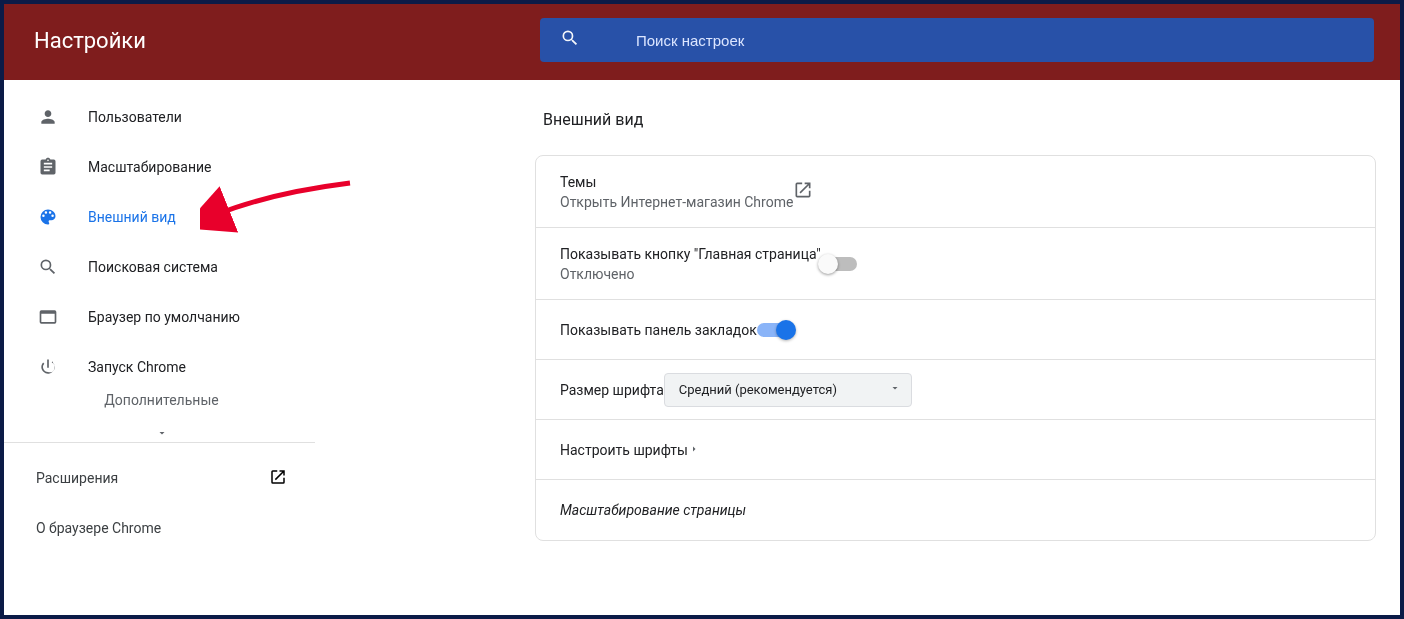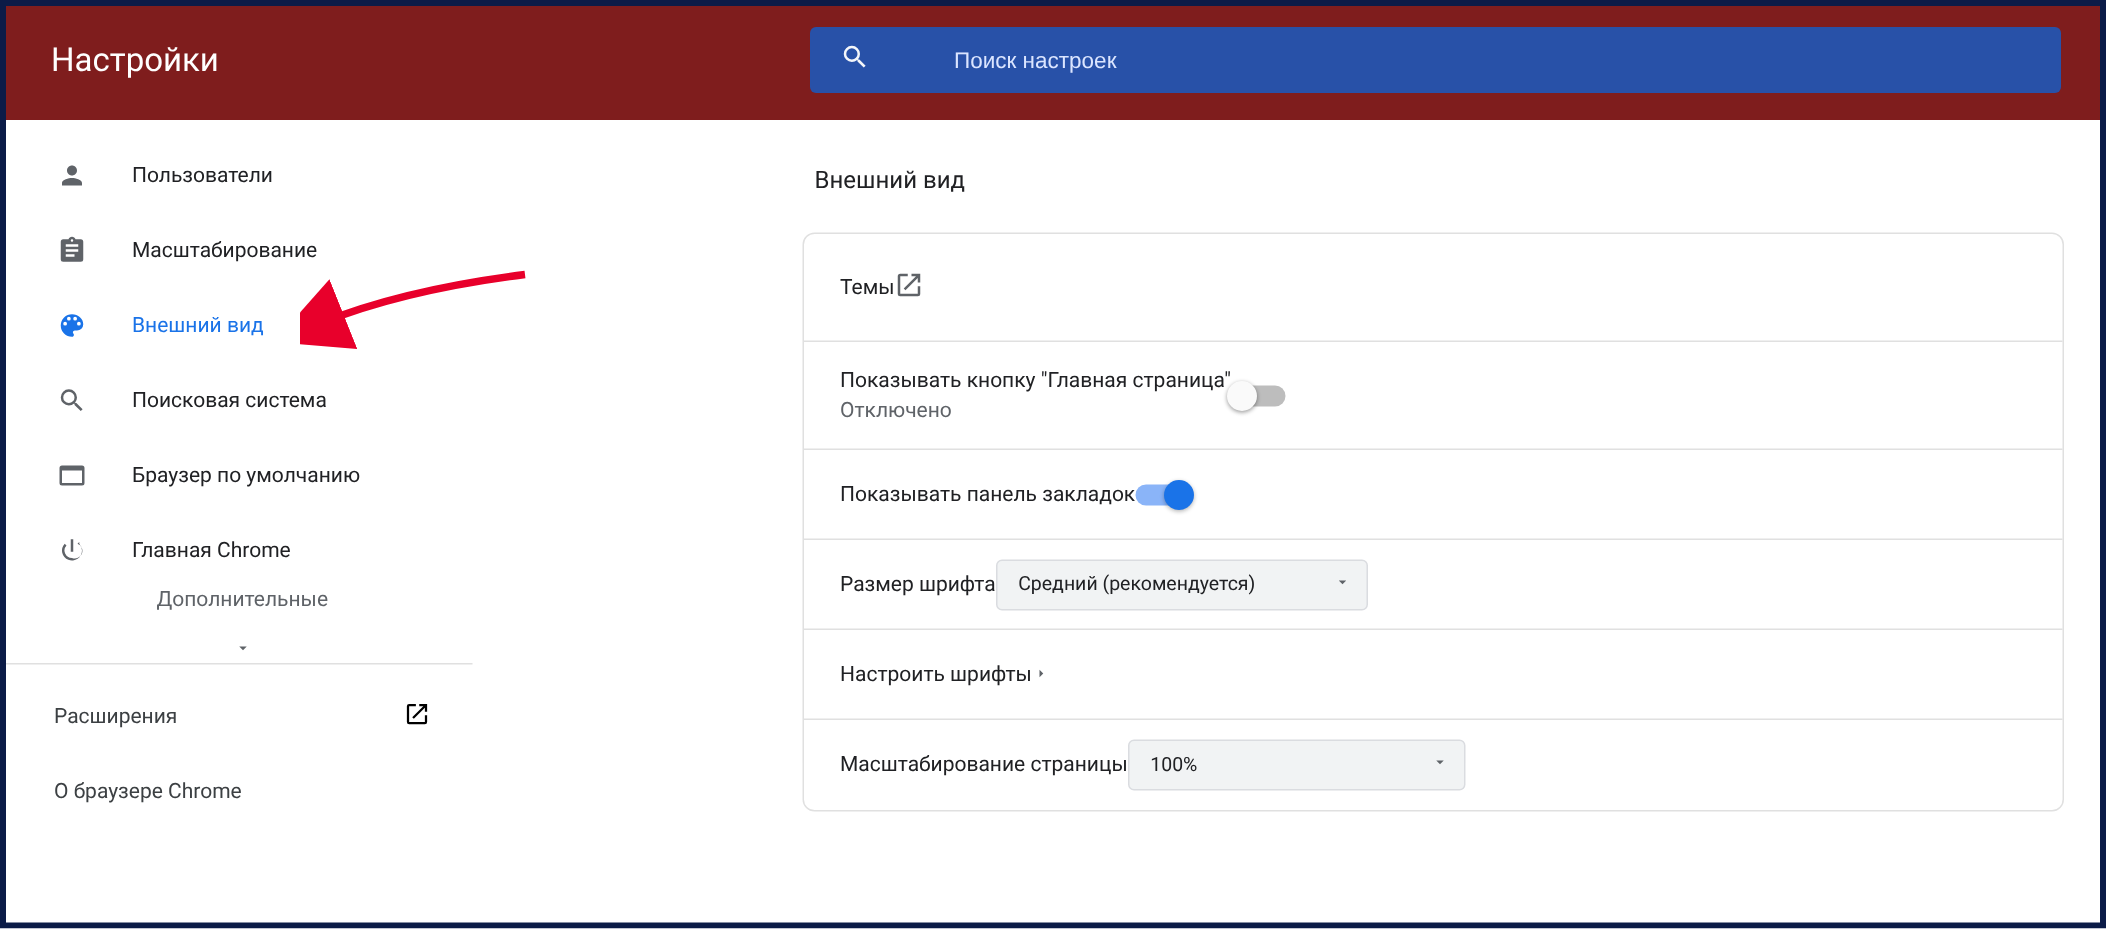--- a/index.html
+++ b/index.html
@@ -141,21 +141,21 @@
     background: #fff;
   }
   .row {
     display: flex;
     align-items: center;
     justify-content: flex-start;
     padding: 0 24px;
     border-bottom: 1px solid #e0e0e0;
     min-height: 60px;
   }
-  .row:last-child { border-bottom: none; }
+  .row:last-child { border-bottom: none; font-style: italic; }
   .row.two-line { min-height: 72px; }
   .row-left { display: flex; flex-direction: column; }
   .row-title { color: #202124; font-size: 14px; }
   .row-sub { color: #5f6368; font-size: 14px; margin-top: 4px; }
 
   .open-icon svg { fill: #5f6368; }
   .chevron-icon svg { fill: #5f6368; }
 
   .toggle {
     width: 36px;
@@ -268,21 +268,21 @@
           </svg>
       </span>
       <span>Браузер по умолчанию</span>
     </div>
     <div class="nav-item">
       <span class="nav-icon">
         <svg width="20" height="20" viewBox="0 0 24 24">
             <path d="M13 3h-2v10h2V3zm4.83 2.17l-1.42 1.42A6.002 6.002 0 0112 18a6 6 0 01-4.41-10.05l-1.42-1.42A8 8 0 1020 12a7.95 7.95 0 00-2.17-5.41z"></path>
           </svg>
       </span>
-      <span>Главная Chrome</span>
+      <span>Запуск Chrome</span>
     </div>
 
     <div class="adv-row">
       <span>Дополнительные</span>
       <span>
         <svg width="12" height="12" viewBox="0 0 24 24">
             <path d="M7 10l5 5 5-5z"></path>
           </svg>
       </span>
     </div>
@@ -304,20 +304,21 @@
   </div>
 
   <div class="main">
     <div class="section-title">Внешний вид</div>
 
     <div class="card">
 
       <div class="row two-line">
         <div class="row-left">
           <span class="row-title">Темы</span>
+          <span class="row-sub">Открыть Интернет-магазин Chrome</span>
         </div>
         <span class="open-icon">
           <svg width="20" height="20" viewBox="0 0 24 24">
               <path d="M19 19H5V5h6V3H5a2 2 0 00-2 2v14a2 2 0 002 2h14a2 2 0 002-2v-6h-2v6zM14 3v2h3.59L7.76 14.83l1.41 1.41L19 6.41V10h2V3h-7z"></path>
             </svg>
         </span>
       </div>
 
       <div class="row two-line">
         <div class="row-left">
@@ -348,28 +349,20 @@
         <span class="row-title">Настроить шрифты</span>
         <span class="chevron-icon">
           <svg width="12" height="12" viewBox="0 0 24 24">
               <path d="M10 17l5-5-5-5v10z"></path>
             </svg>
         </span>
       </div>
 
       <div class="row">
         <span class="row-title">Масштабирование страницы</span>
-        <div class="select">
-          <span>100%</span>
-          <span>
-            <svg width="12" height="12" viewBox="0 0 24 24">
-                <path d="M7 10l5 5 5-5z"></path>
-              </svg>
-          </span>
-        </div>
       </div>
     </div>
 
   </div>
 </div>
 
 <svg class="arrow-svg" style="left:200px; top:173px;" width="160" height="60">
   <defs>
     <marker id="ah1" markerWidth="12" markerHeight="12" refX="3" refY="5" orient="auto">
       <path d="M0,0 L10,5 L0,10 Z" fill="#e8002b"></path>

